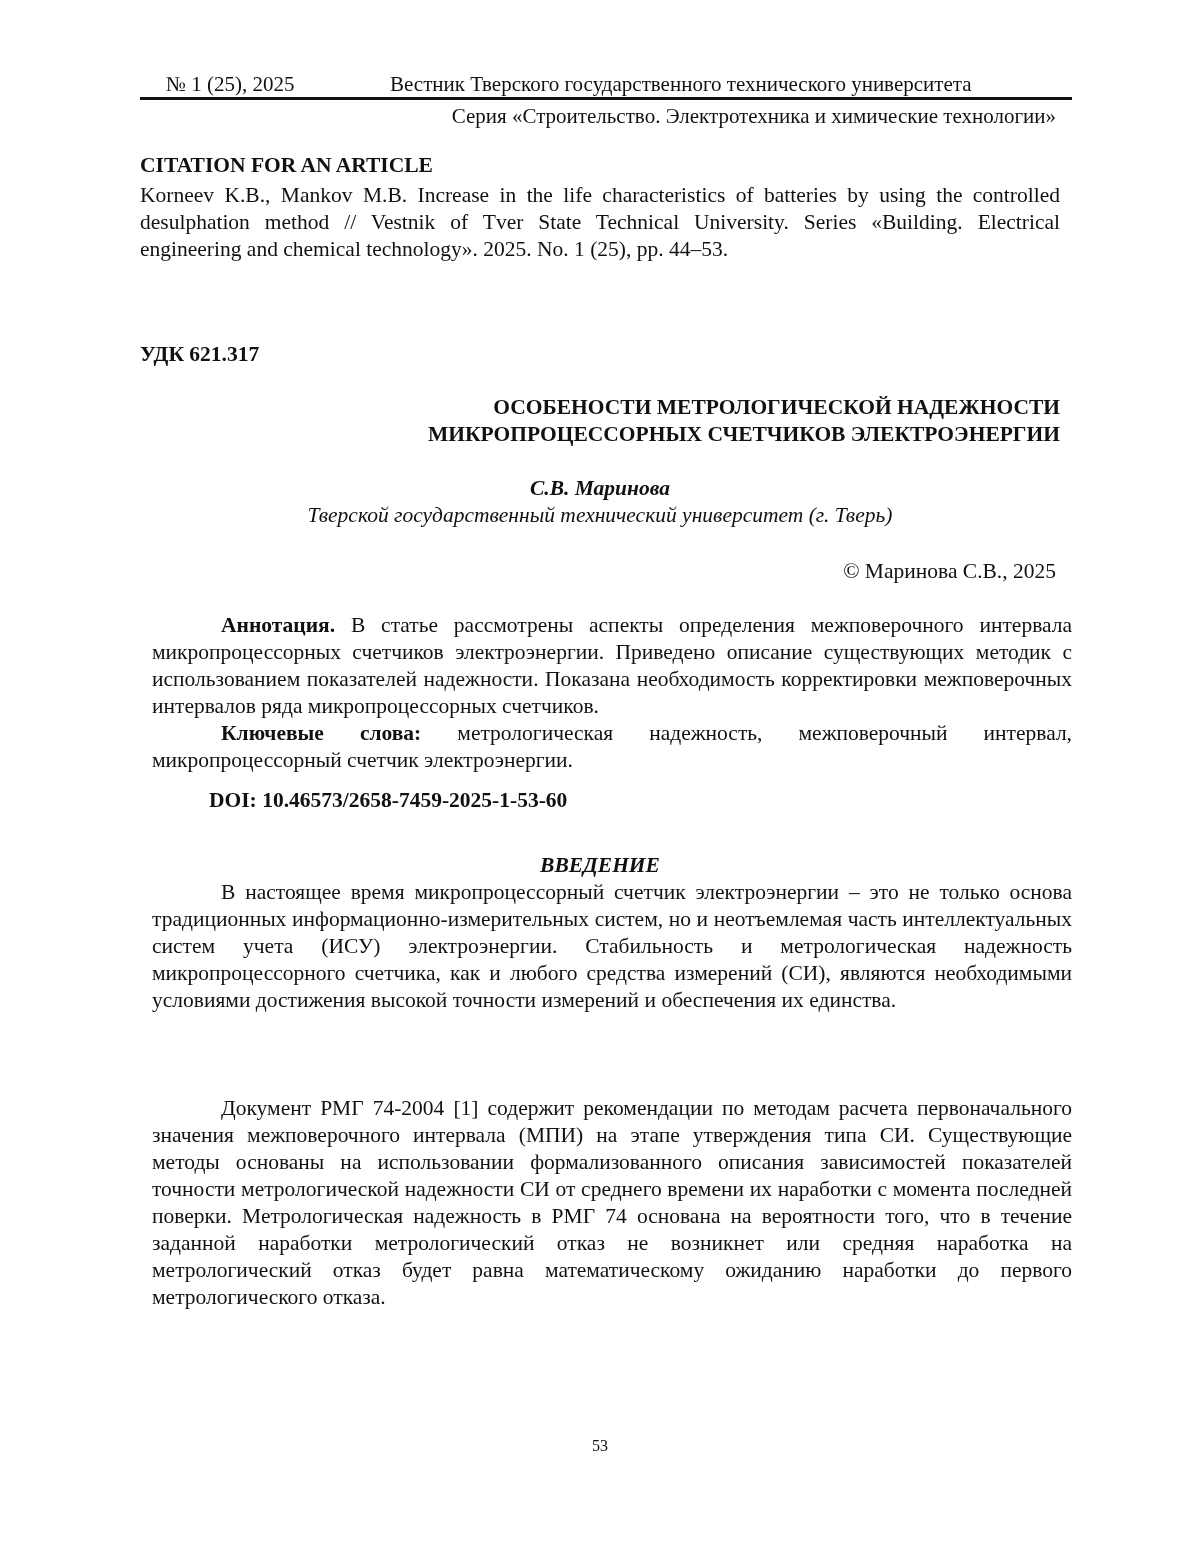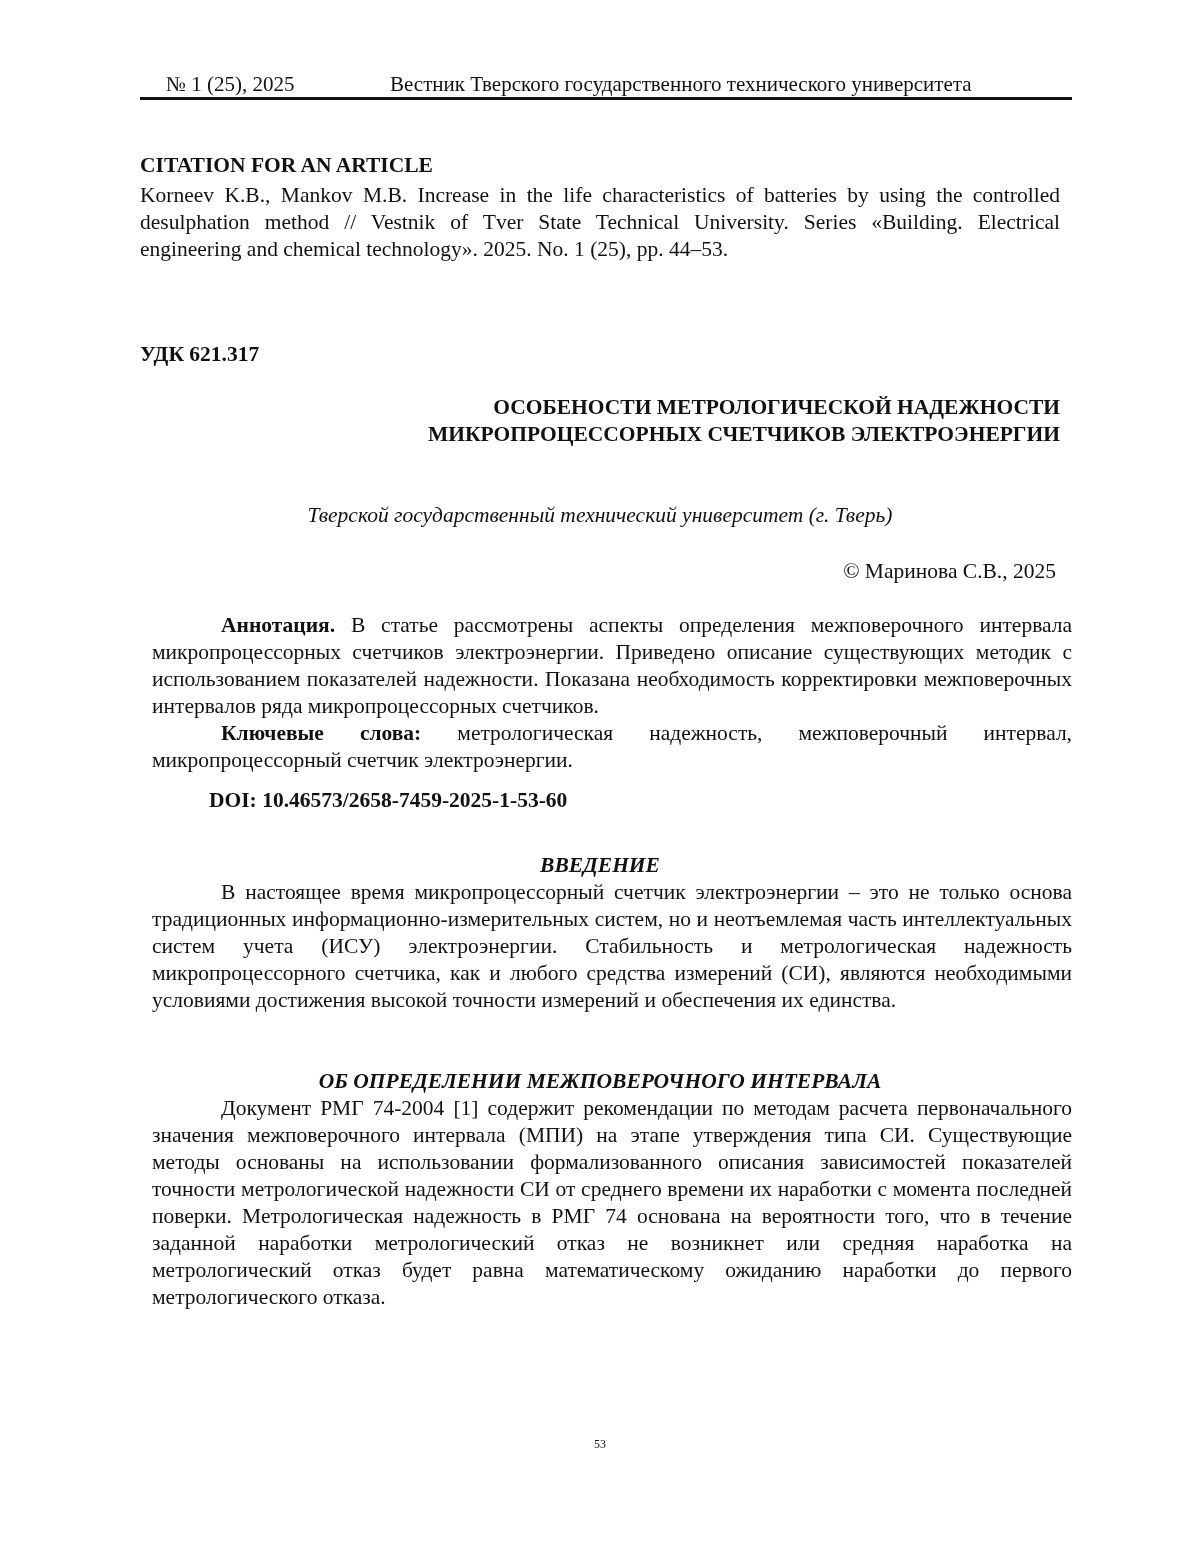--- a/index.html
+++ b/index.html
@@ -25,52 +25,53 @@
     .copy { right: 140px; top: 558px; text-align: right; white-space: nowrap; }
     .abstract { top: 612px; }
     .indent { text-indent: 69px; margin-left: 12px; }
     .keywords { top: 720px; }
     .doi { left: 209px; top: 787px; font-weight: bold; }
     .h-intro { left: 140px; width: 920px; top: 852px; text-align: center; font-weight: bold; font-style: italic; }
     .intro { top: 879px; }
     .h-mpi { left: 140px; width: 920px; top: 1068px; text-align: center; font-weight: bold; font-style: italic; }
     .mpi1 { top: 1095px; }
     .mpi2 { top: 1311px; }
-    .pagenum { left: 140px; width: 920px; top: 1437px; text-align: center; font-size: 12px; }
+    .pagenum { left: 140px; width: 920px; top: 1437px; text-align: center; font-size: 16px; }
     p { margin: 0; }
     .b { font-weight: bold; }
   </style>
 </head>
 <body>
 
 <div class="page">
 
   <div class="abs hdr-left">№ 1 (25), 2025</div>
   <div class="abs hdr-right">Вестник Тверского государственного технического университета</div>
   <div class="abs hdr-rule"></div>
+  <div class="abs hdr-series">Серия «Строительство. Электротехника и химические технологии»</div>
 
   <div class="abs cit-title">CITATION FOR AN ARTICLE</div>
   <p class="abs block t cit-text">Korneev K.B., Mankov M.B. Increase in the life characteristics of batteries by using the controlled desulphation method // Vestnik of Tver State Technical University. Series «Building. Electrical engineering and chemical technology». 2025. No. 1 (25), pp. 44–53.</p>
 
   <div class="abs udk t">УДК 621.317</div>
 
   <div class="abs title">
     <div>ОСОБЕНОСТИ МЕТРОЛОГИЧЕСКОЙ НАДЕЖНОСТИ</div>
     <div>МИКРОПРОЦЕССОРНЫХ СЧЕТЧИКОВ ЭЛЕКТРОЭНЕРГИИ</div>
   </div>
 
+  <div class="abs author t">С.В. Маринова</div>
   <div class="abs affil t">Тверской государственный технический университет (г. Тверь)</div>
   <div class="abs copy t">© Маринова С.В., 2025</div>
 
   <p class="abs block t indent abstract"><span class="b">Аннотация.</span><span> В статье рассмотрены аспекты определения межповерочного интервала микропроцессорных счетчиков электроэнергии. Приведено описание существующих методик с использованием показателей надежности. Показана необходимость корректировки межповерочных интервалов ряда микропроцессорных счетчиков.</span></p>
 
   <p class="abs block t indent keywords"><span class="b">Ключевые слова:</span><span> метрологическая надежность, межповерочный интервал, микропроцессорный счетчик электроэнергии.</span></p>
 
   <div class="abs doi t">DOI: 10.46573/2658-7459-2025-1-53-60</div>
 
   <div class="abs h-intro t">ВВЕДЕНИЕ</div>
   <p class="abs block t indent intro">В настоящее время микропроцессорный счетчик электроэнергии  – это не только основа традиционных информационно-измерительных систем, но и неотъемлемая часть интеллектуальных систем учета (ИСУ) электроэнергии. Стабильность и метрологическая надежность микропроцессорного счетчика, как и любого средства измерений (СИ), являются необходимыми условиями достижения высокой точности измерений и обеспечения их единства.</p>
 
-  <div class="abs h-mpi t">ОБ ОПРЕДЕЛЕНИИ МЕЖПОВЕРОЧНОГО ИНТЕРВАЛА</div>
   <p class="abs block t indent mpi1">Документ РМГ 74-2004 [1] содержит рекомендации по методам расчета первоначального значения межповерочного интервала (МПИ) на этапе утверждения типа СИ. Существующие методы основаны на использовании формализованного описания зависимостей показателей точности метрологической надежности СИ от среднего времени их наработки с момента последней поверки. Метрологическая надежность в РМГ 74 основана на вероятности того, что в течение заданной наработки метрологический отказ не возникнет или средняя наработка на метрологический отказ будет равна математическому ожиданию наработки до первого метрологического отказа.</p>
 
   <div class="abs pagenum">53</div>
 </div>
 
 </body></html>

